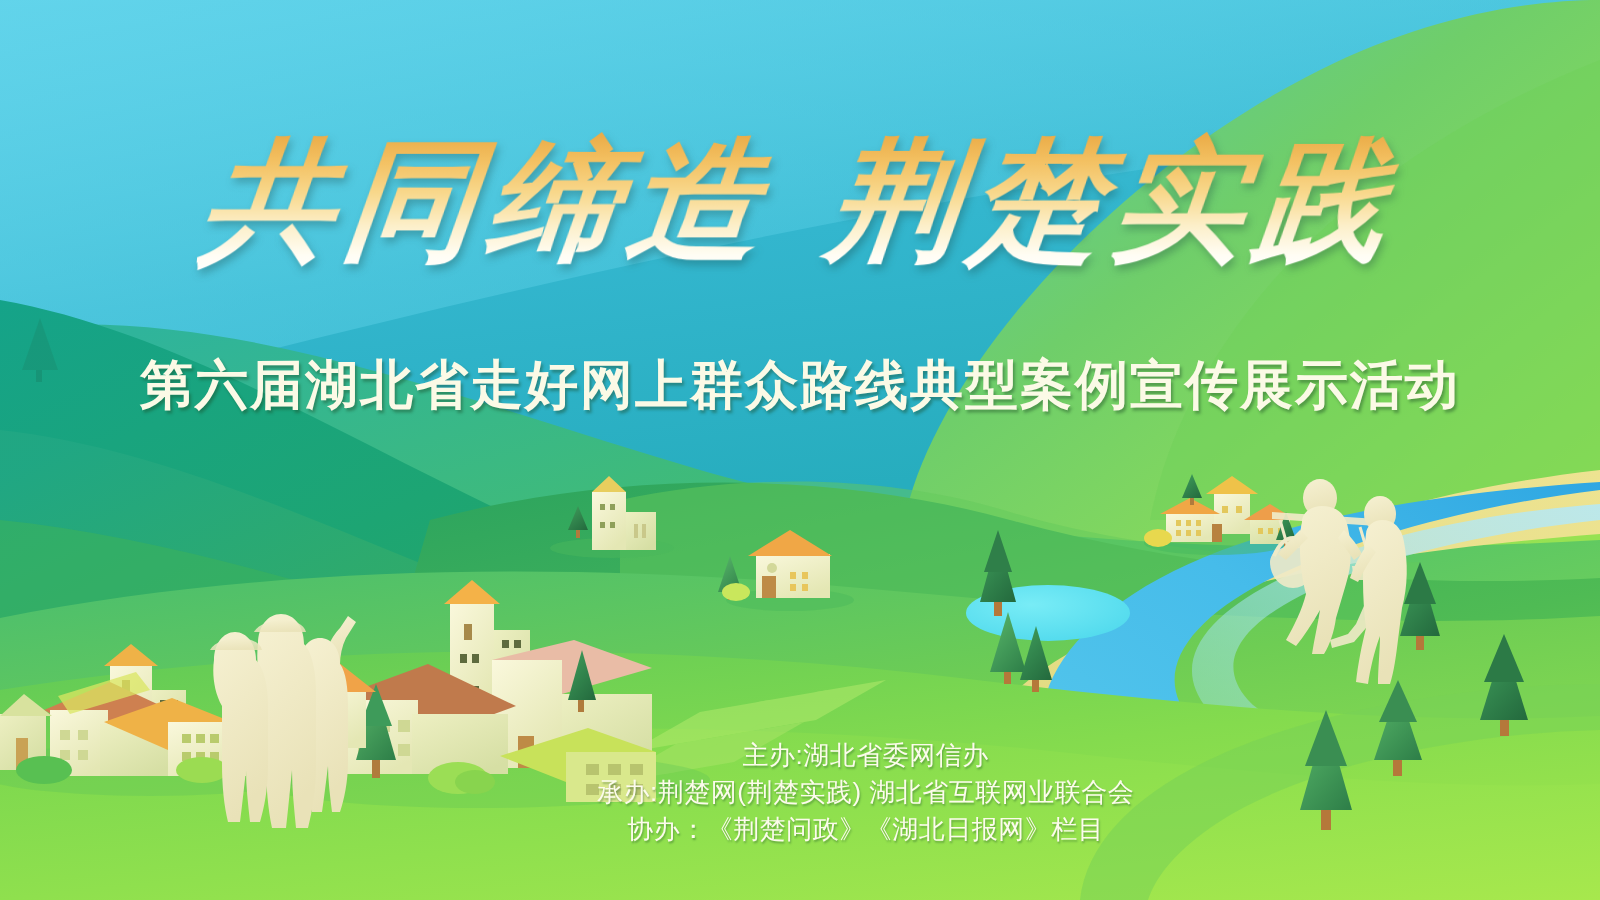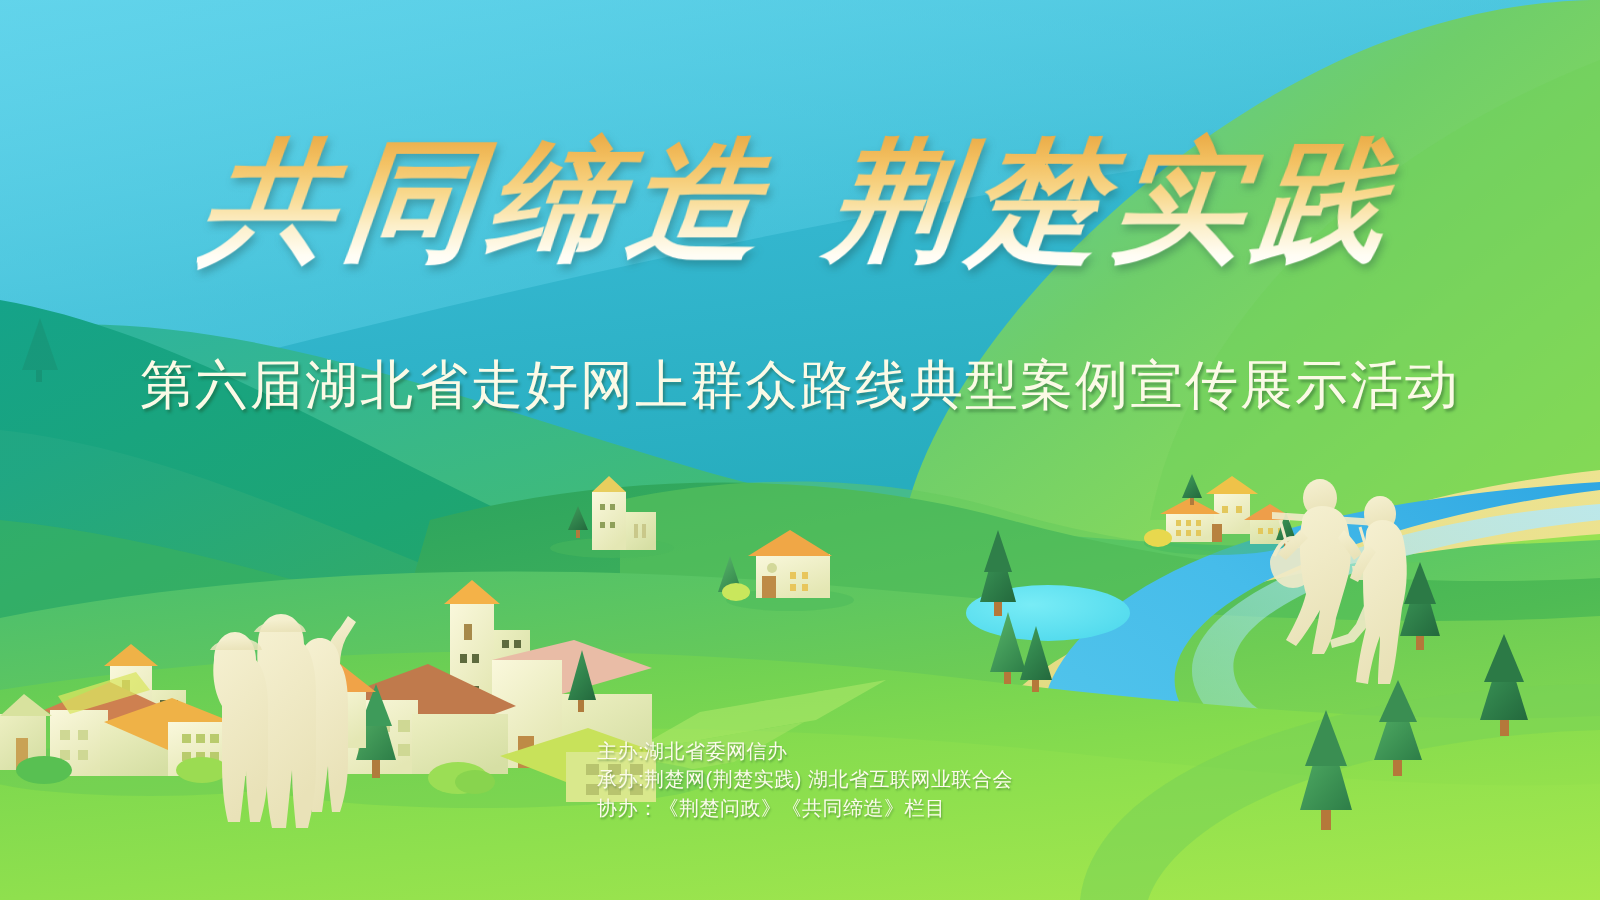--- a/index.html
+++ b/index.html
@@ -45,38 +45,39 @@
     transform: skewX(-6deg);
   }
   .calligraphy .gap { display: inline-block; width: 58px; }
 
   .subtitle {
     position: absolute;
     left: 0; right: 0;
     top: 350px;
     text-align: center;
     font-size: 53px;
-    font-weight: 400;
+    font-weight: 700;
     letter-spacing: 2px;
     color: #FBFAE6;
     text-shadow: 2px 3px 3px rgba(25,70,35,0.40);
     pointer-events: none;
   }
 
   
   .credits {
     position: absolute;
     left: 597px;
     top: 737px;
-    font-size: 20px;
+    font-size: 26px;
     line-height: 1.42;
     color: #FCFBEC;
     letter-spacing: 0.5px;
     text-shadow: 1px 2px 2px rgba(30,85,40,0.40);
     pointer-events: none;
+    text-align: center;
   }
   .credits div { white-space: nowrap; }
 </style>
 </head>
 <body>
 
 <div id="poster">
 
   <div class="layer">
     <svg viewBox="0 0 1600 900" preserveAspectRatio="none" xmlns="http://www.w3.org/2000/svg">
@@ -462,16 +463,16 @@
 
   <div class="title-wrap">
     <div class="calligraphy"><span>共同缔造</span><span class="gap"></span><span>荆楚实践</span></div>
   </div>
 
   <div class="subtitle">第六届湖北省走好网上群众路线典型案例宣传展示活动</div>
 
   <div class="credits">
     <div>主办:湖北省委网信办</div>
     <div>承办:荆楚网(荆楚实践) 湖北省互联网业联合会</div>
-    <div>协办：《荆楚问政》《共同缔造》栏目</div>
+    <div>协办：《荆楚问政》《湖北日报网》栏目</div>
   </div>
 
 </div>
 
 </body></html>

